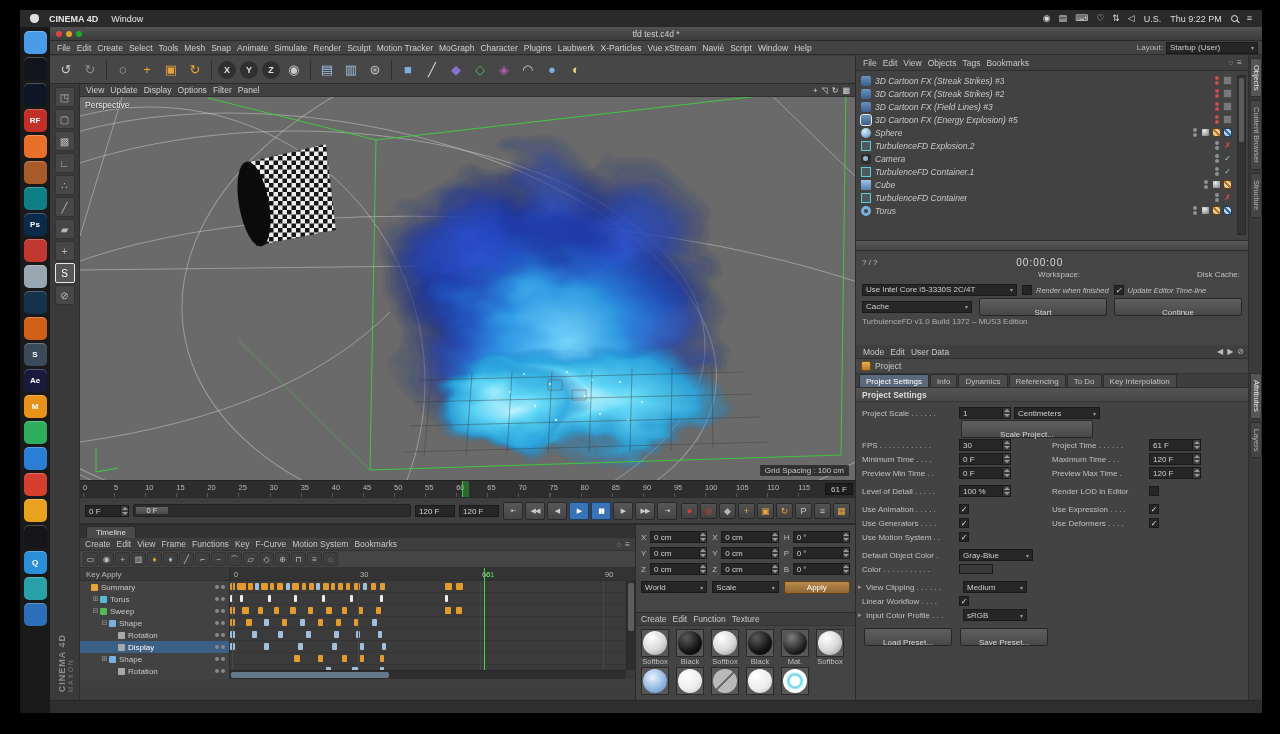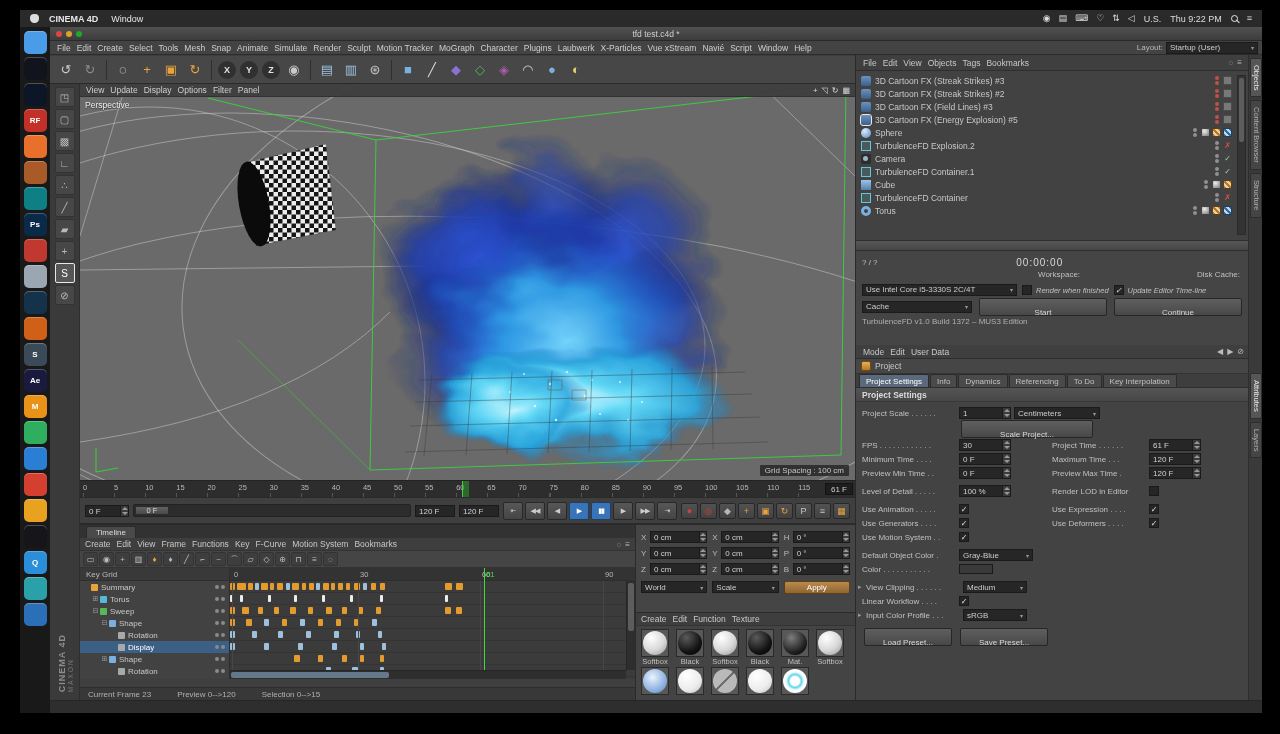--- a/index.html
+++ b/index.html
@@ -183,21 +183,21 @@
   .om-row { height:13px; display:flex; align-items:center; padding:0 16px 0 5px; font-size:8.5px; color:#c8c8c8; }
   .om-icon { width:10px; height:10px; margin-right:4px; flex:none; }
   .oi-fx { background:linear-gradient(#6a93c0,#3c5f8a); border-radius:2px; }
   .oi-fx.hl { outline:1px solid #e8e8e8; }
   .oi-sphere { background:radial-gradient(circle at 35% 30%,#d8ecff,#5a88b8); border-radius:50%; }
   .oi-tfd { border:1px solid #62c8d8; background:rgba(98,200,216,.18); }
   .oi-camera { background:#2d2d2d; border-radius:2px; position:relative; }
   .oi-camera::after { content:""; position:absolute; left:2px; top:2px; width:5px; height:5px; border-radius:50%; background:#9ab4c8; }
   .oi-cube { background:linear-gradient(#9ec4e8,#5580ab); }
   .oi-torus { border:3px solid #7ab0e0; border-radius:50%; }
-  .om-name { white-space:nowrap; overflow:hidden; }
+  .om-name { white-space:nowrap; overflow:hidden;font-style:italic; }
   .om-cluster { margin-left:auto; display:flex; align-items:center; gap:2px; }
   .om-dots { display:flex; flex-direction:column; gap:1px; margin-right:2px; }
   .om-dot { width:4px; height:4px; border-radius:50%; }
   .om-chip { width:9px; height:9px; border-radius:1px; font-size:8px; line-height:9px; text-align:center; }
   .chip-mat { background:repeating-linear-gradient(45deg,#b87830 0 2px,#e8d0a0 2px 4px); border:1px solid #5d3f1a; }
   .chip-mat2 { background:repeating-linear-gradient(45deg,#3a6a96 0 2px,#bcd8ec 2px 4px); border:1px solid #1e3e5c; }
   .chip-phong { background:radial-gradient(circle at 35% 30%,#eee,#777); border:1px solid #444; }
   .chip-film { background:#787878; border:1px solid #4a4a4a; }
   .chip-x { color:#e05048; } .chip-check { color:#9ad89a; }
   .om-scrollbar { position:absolute; right:2px; top:20px; width:9px; height:160px; background:#333; border:1px solid #2a2a2a; }
@@ -619,21 +619,21 @@
             <span class="ttool" style="color: rgb(192, 192, 192);">⌒</span>
             <span class="ttool" style="color: rgb(192, 192, 192);">▱</span>
             <span class="ttool" style="color: rgb(192, 192, 192);">◇</span>
             <span class="ttool" style="color: rgb(192, 192, 192);">⊕</span>
             <span class="ttool" style="color: rgb(192, 192, 192);">⊓</span>
             <span class="ttool" style="color: rgb(192, 192, 192);">≡</span>
             <span class="ttool" style="color: rgb(192, 192, 192);">◌</span>
           </div>
         <div class="tl-body">
           <div class="tree">
-            <div class="tree-hdr">Key Grid</div>
+            <div class="tree-hdr">Key Apply</div>
             <div id="tl-tree">
                 <div class="trow" style="padding-left: 2px;">
                   <span class="texp"></span>
                   <span class="tchip" style="background: rgb(232, 163, 61);"></span>
                   <span class="tname">Summary</span>
                   <span class="tdots">
                     <span class="tdot"></span>
                     <span class="tdot"></span>
                   </span>
                 </div>
@@ -808,25 +808,20 @@
               <div class="kgridline" style="left: 250px;"></div>
               <div class="kgridline" style="left: 373px;"></div>
               <div class="kplayhead" style="left: 254px;"></div>
             </div>
           <div class="hscroll">
               <span class="hthumb"></span>
             </div>
         </div>
       </div>
 
-      <div class="statusbar" id="statusbar">
-          <span>Current Frame 23</span>
-          <span>Preview 0--&gt;120</span>
-          <span>Selection 0--&gt;15</span>
-        </div>
 
       <div class="coords">
         <div class="cgrid" id="cgrid">
             <span class="ccell">
               <span class="clabel">X</span>
               <span class="spinwrap">
                 <span class="field">0 cm</span>
                 <span class="spin-arrows">
                   <span class="sa up"></span>
                   <span class="sa down"></span>

